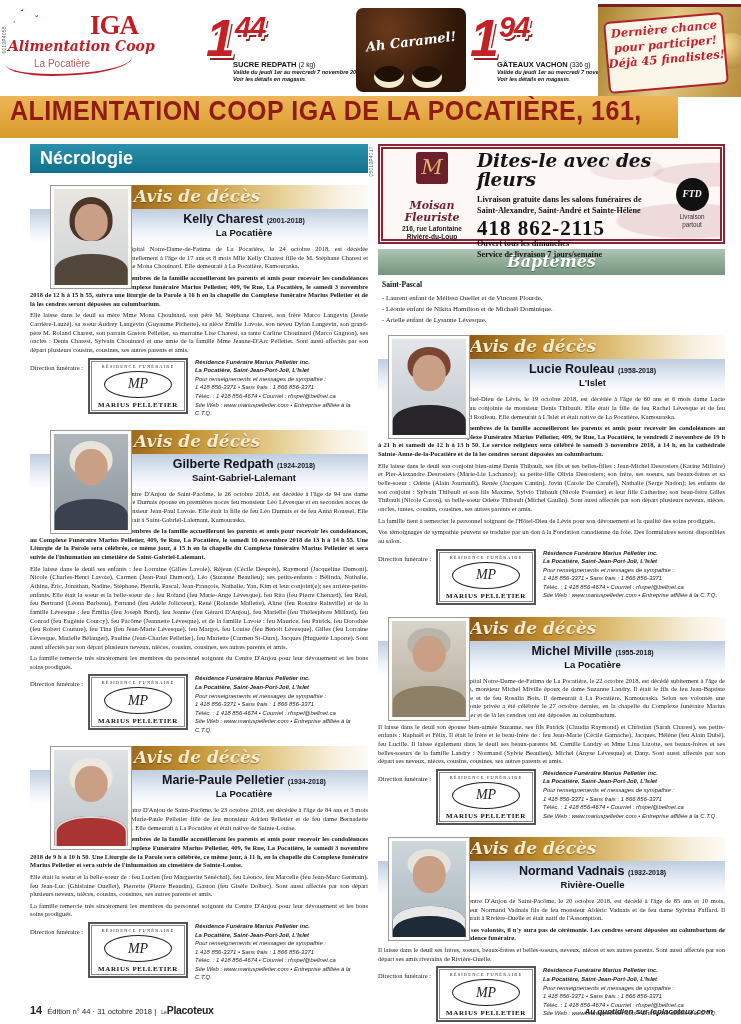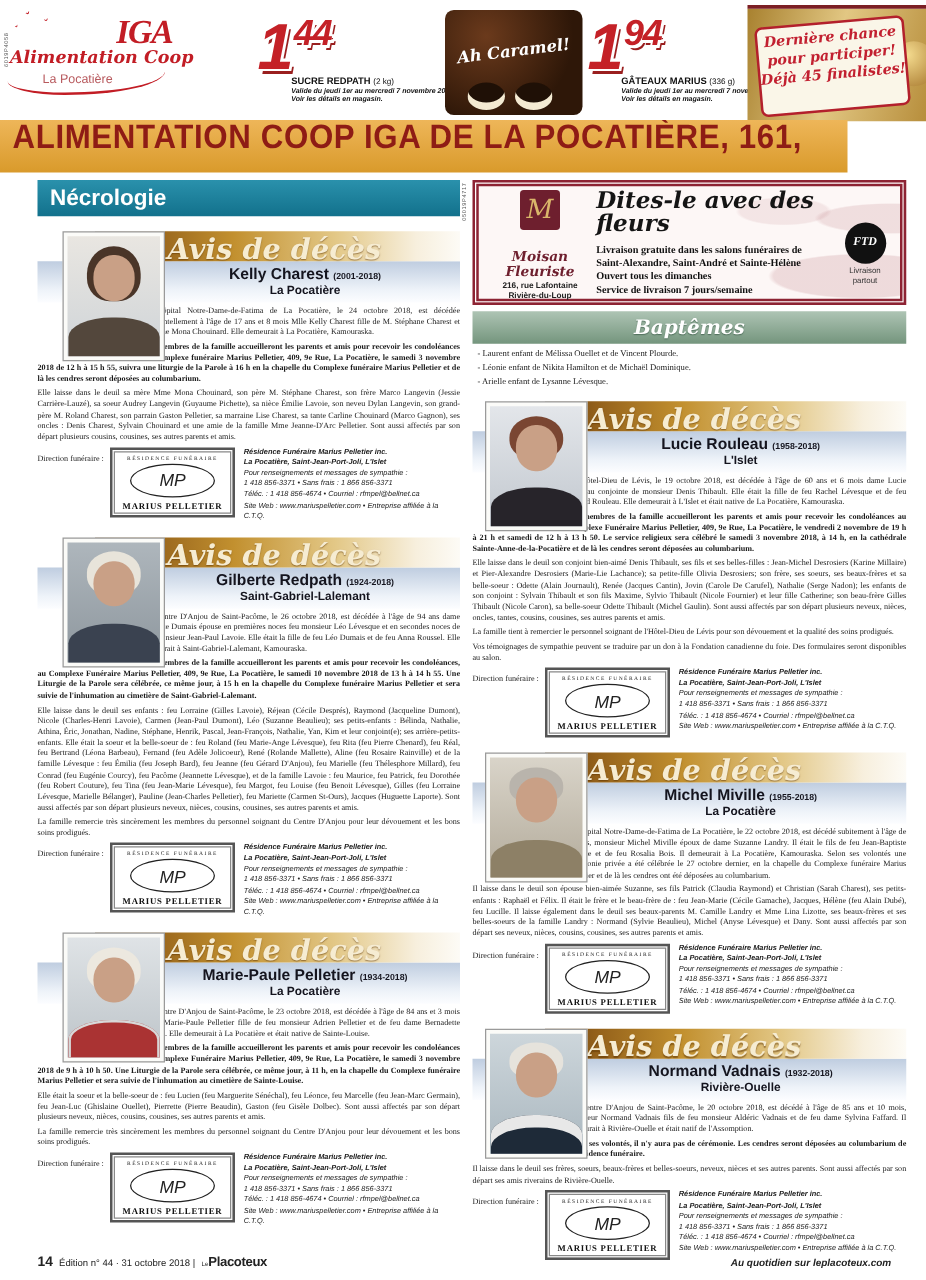--- a/index.html
+++ b/index.html
@@ -9,21 +9,21 @@
          font-size:4.5px;color:#555;letter-spacing:.5px;}
 
   
   .masthead{position:absolute;top:0;left:0;width:741px;height:96px;background:#fff;}
   .iga{position:absolute;left:8px;top:12px;width:130px;height:78px;}
   .bird{position:absolute;color:#c21d25;font-size:9px;font-weight:bold;}
   .b1{left:14px;top:-4px;transform:rotate(-30deg);}
   .b2{left:28px;top:2px;transform:rotate(-15deg);}
   .b3{left:6px;top:8px;transform:rotate(-40deg);font-size:7px;}
   .iga-brand{position:absolute;right:0;top:-2px;color:#c21d25;font-family:"Liberation Serif",serif;
-             font-weight:bold;font-style:italic;font-size:27px;letter-spacing:-1px;}
+             font-weight:bold;font-size:27px;letter-spacing:-1px;}
   .iga-script{position:absolute;left:0;top:26px;color:#c21d25;font-family:"DejaVu Serif",serif;
               font-style:italic;font-weight:bold;font-size:14px;white-space:nowrap;}
   .iga-sub{position:absolute;left:26px;top:46px;color:#b85a5e;font-size:10px;}
   .iga-swoosh{position:absolute;left:-2px;top:34px;width:126px;height:28px;
               border-bottom:2px solid #c21d25;border-radius:0 0 70% 40%;}
   .bag{position:absolute;left:140px;top:6px;width:64px;height:88px;border-radius:4px;
        background:linear-gradient(#f7f4ef 0 32%,#c32b2b 32% 100%);box-shadow:inset 0 0 0 1px #d8d4cc;}
   .bag-script{position:absolute;top:5px;width:100%;text-align:center;color:#c32b2b;
               font-family:"DejaVu Serif",serif;font-style:italic;font-weight:bold;font-size:11px;}
   .bag::before{content:"";position:absolute;left:18px;top:30px;width:28px;height:16px;
@@ -82,41 +82,41 @@
   .p1 .ph{background:linear-gradient(#e9e6e1,#cfd4d8);} .p1 .ph-hair{background:#4a3528;height:46%;} .p1 .ph-torso{background:#53473c;}
   .p2 .ph{background:linear-gradient(#aeb6bc,#8e979e);} .p2 .ph-hair{background:#e8e4da;} .p2 .ph-torso{background:#3a4250;}
   .p3 .ph{background:linear-gradient(#dfe3e6,#bdc4c9);} .p3 .ph-hair{background:#ece8df;} .p3 .ph-torso{background:#a33;box-shadow:inset 0 0 0 2px #d8d8d8;}
   .p4 .ph{background:linear-gradient(#e3e6ea,#c2c8cf);} .p4 .ph-hair{background:#7a4632;} .p4 .ph-torso{background:#27242a;}
   .p5 .ph{background:linear-gradient(#d9d4c9,#b3ab9b);} .p5 .ph-hair{background:#b9b4ac;height:30%;} .p5 .ph-torso{background:#8d8succ;} .p5 .ph-torso{background:#8d8066;}
   .p6 .ph{background:linear-gradient(#cdd6db,#aab7bf);} .p6 .ph-hair{background:#e6e3dc;height:30%;} .p6 .ph-torso{background:#1e2a38;box-shadow:inset 0 10px 0 #e8e8e8;}
 
   .avis-banner{height:24px;margin:12px 0 0 46px;position:relative;
      background:linear-gradient(90deg,#5f3a0c,#93601a 14%,#c2902f 38%,#e3c887 66%,#f7efdd 88%,#fdfbf6);}
   .avis-script{position:absolute;left:58px;top:1px;font-family:"DejaVu Serif",serif;font-style:italic;
-     font-weight:bold;font-size:23px;color:#f6ecd2;text-shadow:0 1px 1px rgba(90,50,0,.55);}
+     font-weight:bold;font-size:17px;color:#f6ecd2;text-shadow:0 1px 1px rgba(90,50,0,.55);}
   .nameplate{background:linear-gradient(#bfcde0,#eef3f9 70%,#fcfdff);padding:3px 6px 4px 96px;
      text-align:center;}
   .obit-name{font-size:12.5px;font-weight:bold;color:#14141e;}
   .years{font-size:7px;}
   .obit-place{font-size:9.5px;font-weight:bold;color:#14141e;margin-top:1px;}
   .obit-body{margin-top:3px;}
   .wrap-spacer{float:left;width:84px;height:40px;}
   .j{margin:0 0 3px;text-align:justify;font-family:"Liberation Serif",serif;font-size:6.5px;
      line-height:1.33;color:#1a1a1a;}
   .bld{font-weight:bold;}
 
   .funeral-row{display:flex;margin-top:2px;align-items:flex-start;clear:none;}
   .dir-label{width:58px;flex:none;font-family:"Liberation Serif",serif;font-size:6.5px;padding-top:6px;color:#1a1a1a;}
   .fh-logo{width:96px;height:52px;flex:none;border:2px solid #555;background:#fff;position:relative;
            box-shadow:inset 0 0 0 1px #fff,inset 0 0 0 2px #888;margin-right:7px;}
   .fh-arc{font-family:"Liberation Serif",serif;font-size:4.4px;letter-spacing:1.2px;text-align:center;
           margin-top:4px;color:#222;}
   .fh-oval{position:absolute;top:11px;left:50%;transform:translateX(-50%);width:66px;height:25px;
            border:1.5px solid #222;border-radius:50%;display:flex;align-items:center;justify-content:center;}
-  .fh-mono{font-family:Liberation Sans, sans-serif;font-style:italic;font-size:14px;color:#222;}
+  .fh-mono{font-family:Liberation Serif, serif;font-style:italic;font-size:14px;color:#222;}
   .fh-name{position:absolute;bottom:3px;width:100%;text-align:center;font-family:"Liberation Serif",serif;
            font-weight:bold;font-size:7px;letter-spacing:.6px;color:#111;}
   .fh-info{flex:1;font-style:italic;font-size:5.9px;line-height:1.45;color:#222;}
   .fi.bld{font-weight:bold;}
 
   
   .col-right .photo{left:10px;}
   .col-right .avis-banner{margin-left:58px;}
   .col-right .avis-script{left:34px;}
   .col-right .nameplate{padding-left:88px;}
@@ -186,21 +186,21 @@
     <div class="promo-name"><span>SUCRE REDPATH</span> <span class="promo-size">(2 kg)</span></div>
     <div class="promo-valid">Valide du jeudi 1er au mercredi 7 novembre 2018.</div>
     <div class="promo-see">Voir les détails en magasin.</div>
   </div>
 
   <div class="caramel">
     <div class="caramel-script">Ah Caramel!</div>
   </div>
   <div class="price price2"><span>1</span><span class="cents">94</span></div>
   <div class="promo-text pt2">
-    <div class="promo-name"><span>GÂTEAUX MARIUS</span> <span class="promo-size">(336 g)</span></div>
+    <div class="promo-name"><span>GÂTEAUX VACHON</span> <span class="promo-size">(336 g)</span></div>
     <div class="promo-valid">Valide du jeudi 1er au mercredi 7 novembre 2018.</div>
     <div class="promo-see">Voir les détails en magasin.</div>
   </div>
 
   <div class="badge-panel">
     <div class="badge">
       <div>Dernière chance</div>
       <div>pour participer!</div>
       <div>Déjà 45 finalistes!</div>
     </div>
@@ -347,30 +347,32 @@
 
     <div class="flower-ad">
       <div class="fl-left">
         <div class="fl-logo">M</div>
         <div class="fl-name"><span>Moisan</span><br><span>Fleuriste</span></div>
         <div class="fl-addr"><span>216, rue Lafontaine</span><br><span>Rivière-du-Loup</span></div>
       </div>
       <div class="fl-center">
         <div class="fl-title">Dites-le avec des fleurs</div>
         <div class="fl-sub"><span>Livraison gratuite dans les salons funéraires de</span><br><span>Saint-Alexandre, Saint-André et Sainte-Hélène</span></div>
+        <div class="fl-phone">418 862-2115</div>
         <div class="fl-open"><span>Ouvert tous les dimanches</span><br><span>Service de livraison 7 jours/semaine</span></div>
       </div>
       <div class="fl-right">
         <div class="ftd">FTD</div>
         <div class="fl-del"><span>Livraison</span><br><span>partout</span></div>
       </div>
     </div>
 
     <div class="bapt-banner"><span class="bapt-script">Baptêmes</span></div>
     <div class="bapt-text">
+      <div class="bapt-place">Saint-Pascal</div>
       <div class="bapt-entry">- Laurent enfant de Mélissa Ouellet et de Vincent Plourde.</div>
       <div class="bapt-entry">- Léonie enfant de Nikita Hamilton et de Michaël Dominique.</div>
       <div class="bapt-entry">- Arielle enfant de Lysanne Lévesque.</div>
     </div>
 
     <div class="obit">
       <div class="photo p4">
           <div class="ph">
             <div class="ph-hair"></div>
             <div class="ph-face"></div>

